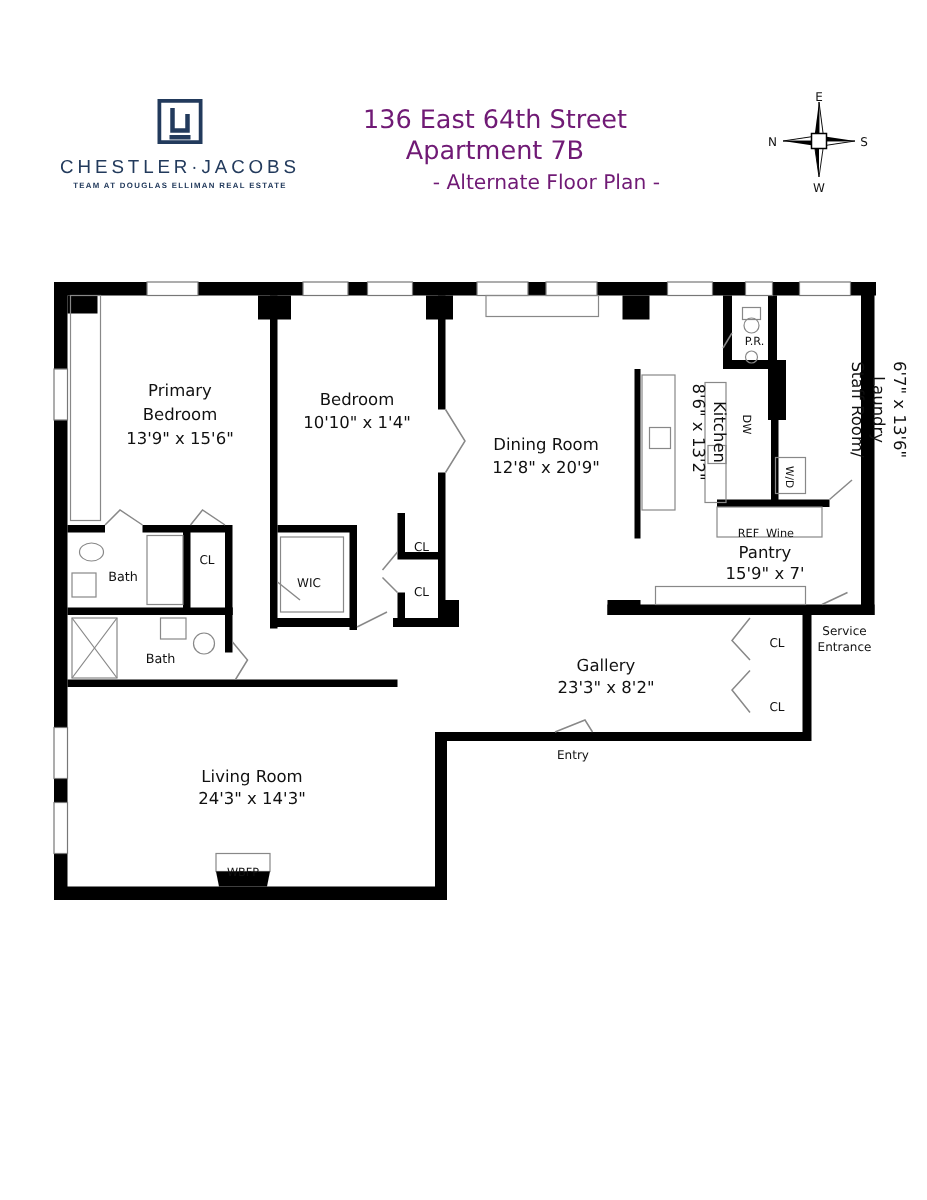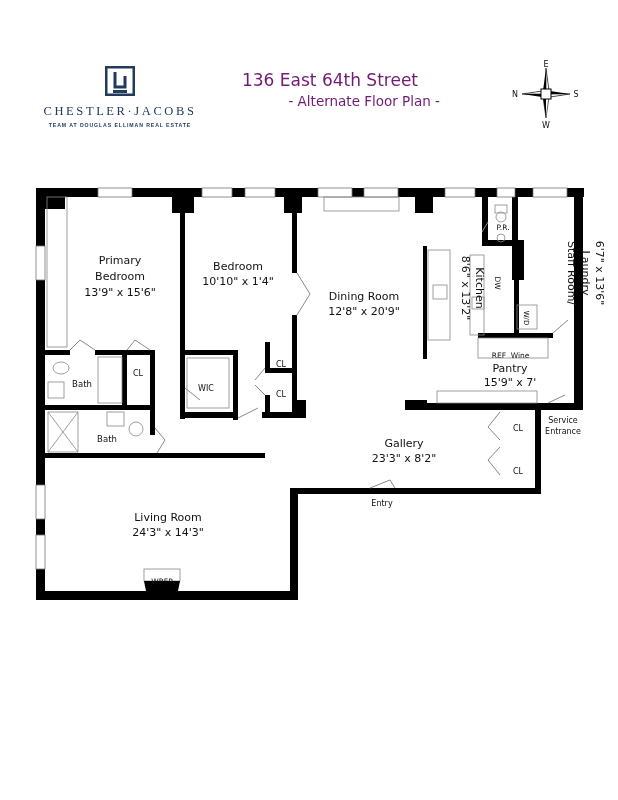--- a/index.html
+++ b/index.html
@@ -1,20 +1,20 @@
 <!DOCTYPE html>
 <html><head>
 <meta charset="utf-8">
 <style>
   html, body { margin: 0; padding: 0; background: #ffffff; }
   body { width: 618px; height: 800px; position: relative; overflow: hidden;
          font-family: "DejaVu Sans", "Liberation Sans", sans-serif; color: #1a1a1a; }
   .logo { position: absolute; left: 30px; top: 66px; width: 180px; text-align: center; }
   .logo-mark { width: 30px; height: 30px; margin: 0 auto; position: relative; }
-  .logo-brand { font-family: Liberation Serif, serif; font-size: 12.5px; letter-spacing: 2.6px;
+  .logo-brand { font-family: Liberation Sans, sans-serif; font-size: 12.5px; letter-spacing: 2.6px;
                 color: #223a5c; margin-top: 8px; white-space: nowrap; }
   .logo-tag { font-family: "Liberation Sans", sans-serif; font-size: 5.2px; letter-spacing: 0.9px;
               color: #223a5c; margin-top: 3px; white-space: nowrap; font-weight: bold; }
   .title { position: absolute; left: 220px; top: 70px; width: 220px; text-align: center;
            font-family: "DejaVu Sans", sans-serif; color: #701a75; }
   .title .l1, .title .l2 { font-size: 17px; line-height: 21px; }
   .title .l3 { font-size: 13.5px; line-height: 20px; text-align: right; }
   .compass { position: absolute; left: 508px; top: 58px; width: 76px; height: 72px; }
   .plan { position: absolute; left: 0; top: 0; width: 618px; height: 800px; }
   svg text { font-family: "DejaVu Sans", sans-serif; fill: #111; }
@@ -29,20 +29,21 @@
       <path d="M10 6 V21 H20 V10" fill="none" stroke="#223a5c" stroke-width="3"></path>
       <rect x="8" y="24" width="14" height="3" fill="#223a5c"></rect>
     </svg>
   </div>
   <div class="logo-brand">CHESTLER·JACOBS</div>
   <div class="logo-tag">TEAM AT DOUGLAS ELLIMAN REAL ESTATE</div>
 </div>
 
 <div class="title">
   <div class="l1">136 East 64th Street</div>
+  <div class="l2">Apartment 7B</div>
   <div class="l3">- Alternate Floor Plan -</div>
 </div>
 
 <svg class="compass" viewBox="0 0 76 72">
   <polygon points="38,10 35,33 41,33" fill="#000"></polygon>
   <polygon points="38,10 41,33 38,33" fill="#fff" stroke="#000" stroke-width="0.6"></polygon>
   <polygon points="38,60 35,39 41,39" fill="#fff" stroke="#000" stroke-width="0.6"></polygon>
   <polygon points="38,60 35,39 38,39" fill="#000"></polygon>
   <polygon points="14,36 34,33 34,39" fill="#000"></polygon>
   <polygon points="14,36 34,33 34,36" fill="#fff" stroke="#000" stroke-width="0.6"></polygon>

